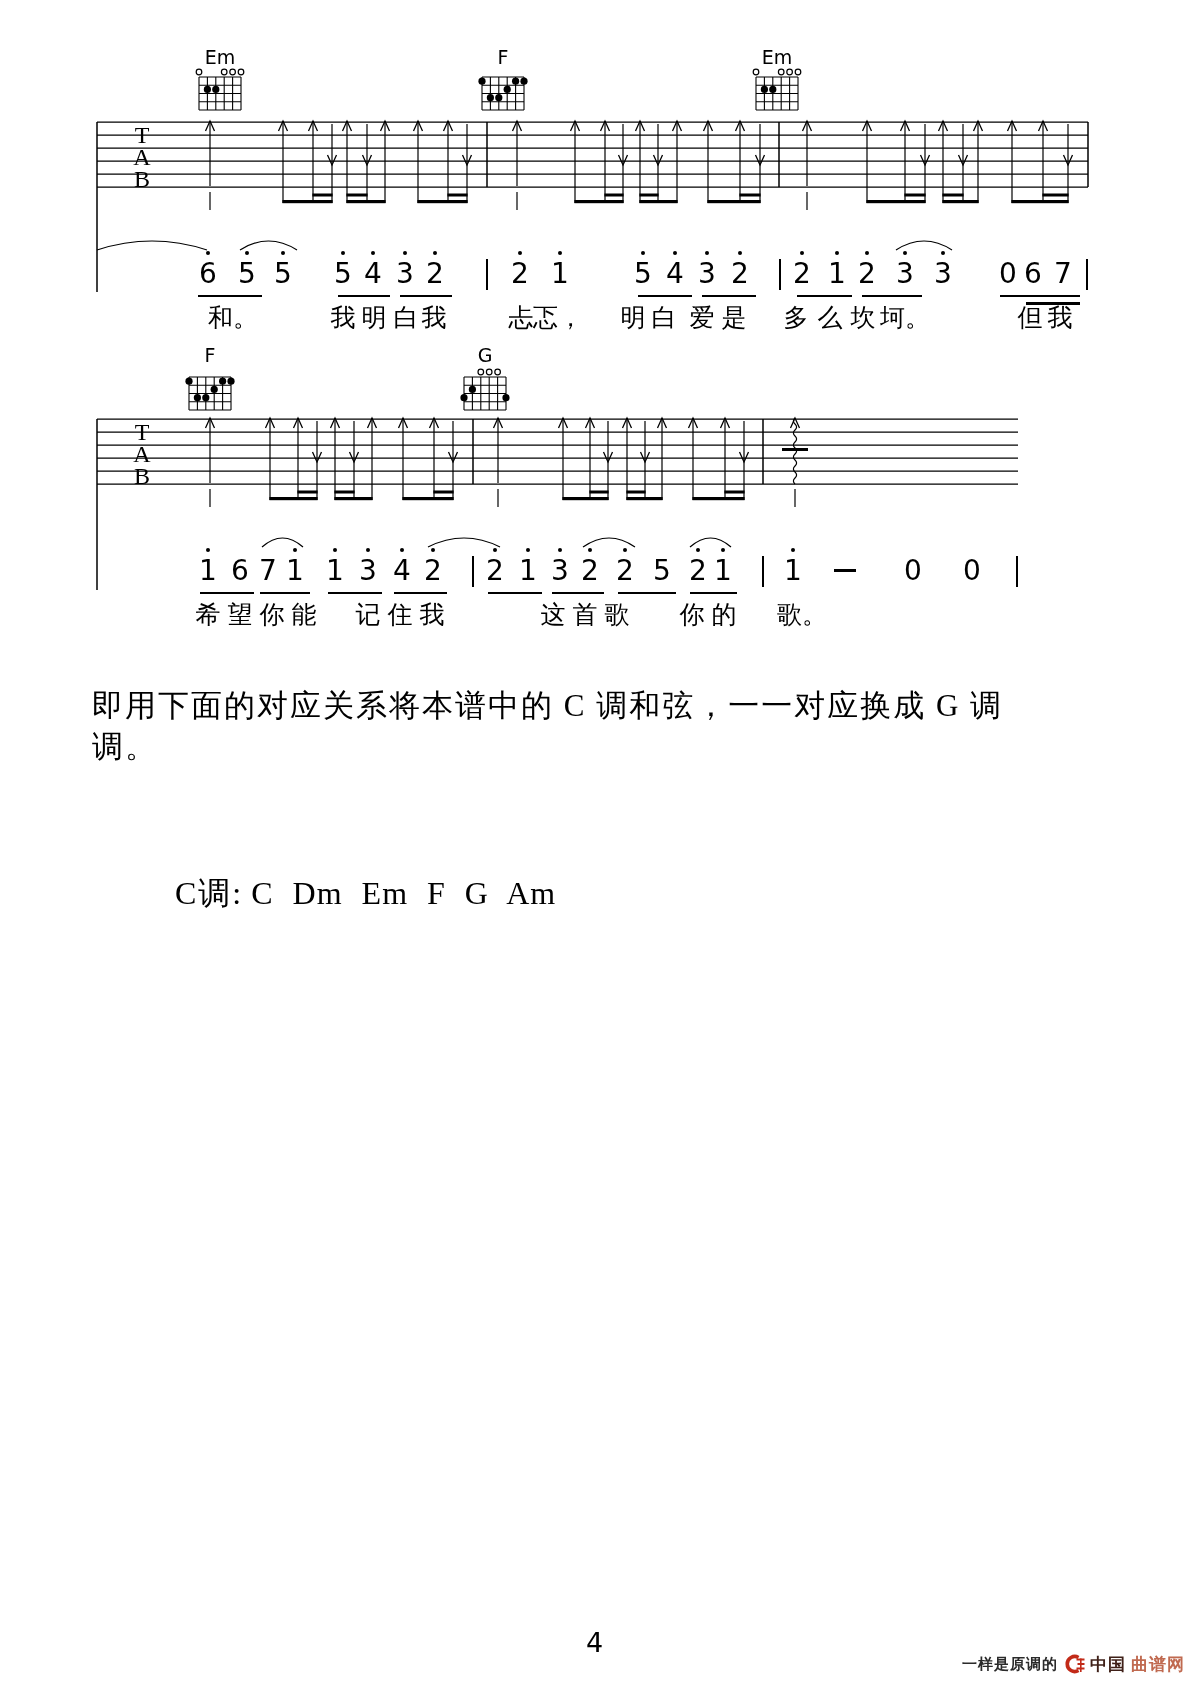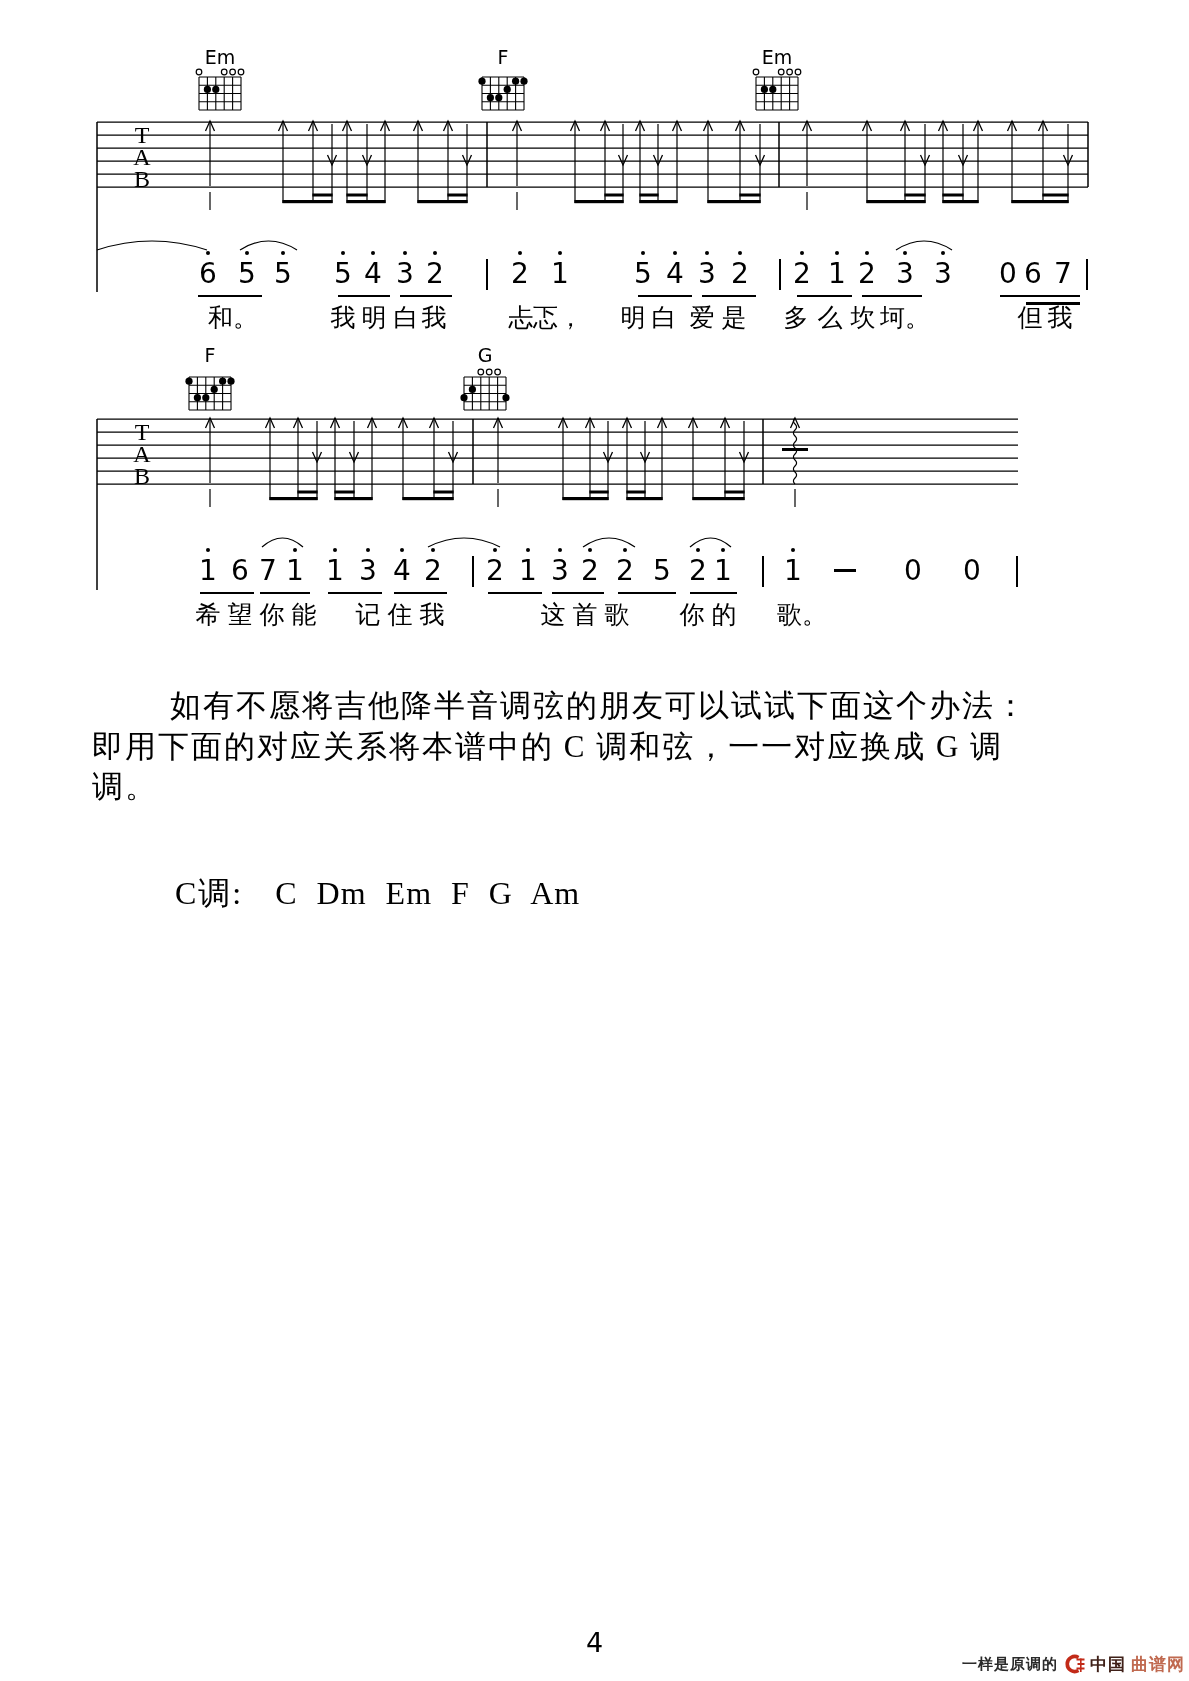--- a/index.html
+++ b/index.html
@@ -22,21 +22,21 @@
   
   .para{position:absolute;left:92px;top:686px;width:965px;color:#000;
         font-family:"Liberation Serif",serif;font-size:31px;line-height:40.5px;
         letter-spacing:2px}
   .pline.indent{text-indent:78px}
 
   
   .cmap{position:absolute;left:175px;top:872px;color:#000;
         font-family:"Liberation Serif",serif;font-size:32px}
   .crow{height:44px;white-space:nowrap}
-  .clabel{margin-right:32px;letter-spacing:2px}
+  .clabel{margin-right:8px;letter-spacing:2px}
   .cval{word-spacing:10px;letter-spacing:1px}
 
   
   .pagenum{position:absolute;left:0;top:1627px;width:100%;text-align:center;
            font:27px "DejaVu Sans",sans-serif;color:#000}
   .wm{position:absolute;top:1651px;right:4px;height:26px;display:flex;
       align-items:center;gap:5px}
   .wmtext{font-size:15px;color:#2a2a2a;letter-spacing:1px;font-weight:bold}
   .wmbold{font-size:17px;font-weight:bold;letter-spacing:1px}
   .wmlight{font-size:17px;font-weight:bold;letter-spacing:1px}
@@ -459,21 +459,20 @@
       <div class="lyric" style="left: 384px; top: 598px;">我</div>
       <div class="lyric" style="left: 505px; top: 598px;">这</div>
       <div class="lyric" style="left: 537px; top: 598px;">首</div>
       <div class="lyric" style="left: 569px; top: 598px;">歌</div>
       <div class="lyric" style="left: 644px; top: 598px;">你</div>
       <div class="lyric" style="left: 676px; top: 598px;">的</div>
       <div class="lyric" style="left: 754px; top: 598px;">歌。</div>
     </div>
 
   <div class="para">
-    <div class="pline indent">如有不愿将吉他降半音调弦的朋友可以试试下面这个办法：</div>
     <div class="pline">即用下面的对应关系将本谱中的 C 调和弦，一一对应换成 G 调</div>
     <div class="pline">调。</div>
   </div>
 
   <div class="cmap">
     <div class="crow">
       <span class="clabel">C调:</span><span class="cval">C Dm Em F G Am</span>
     </div>
   </div>
 

